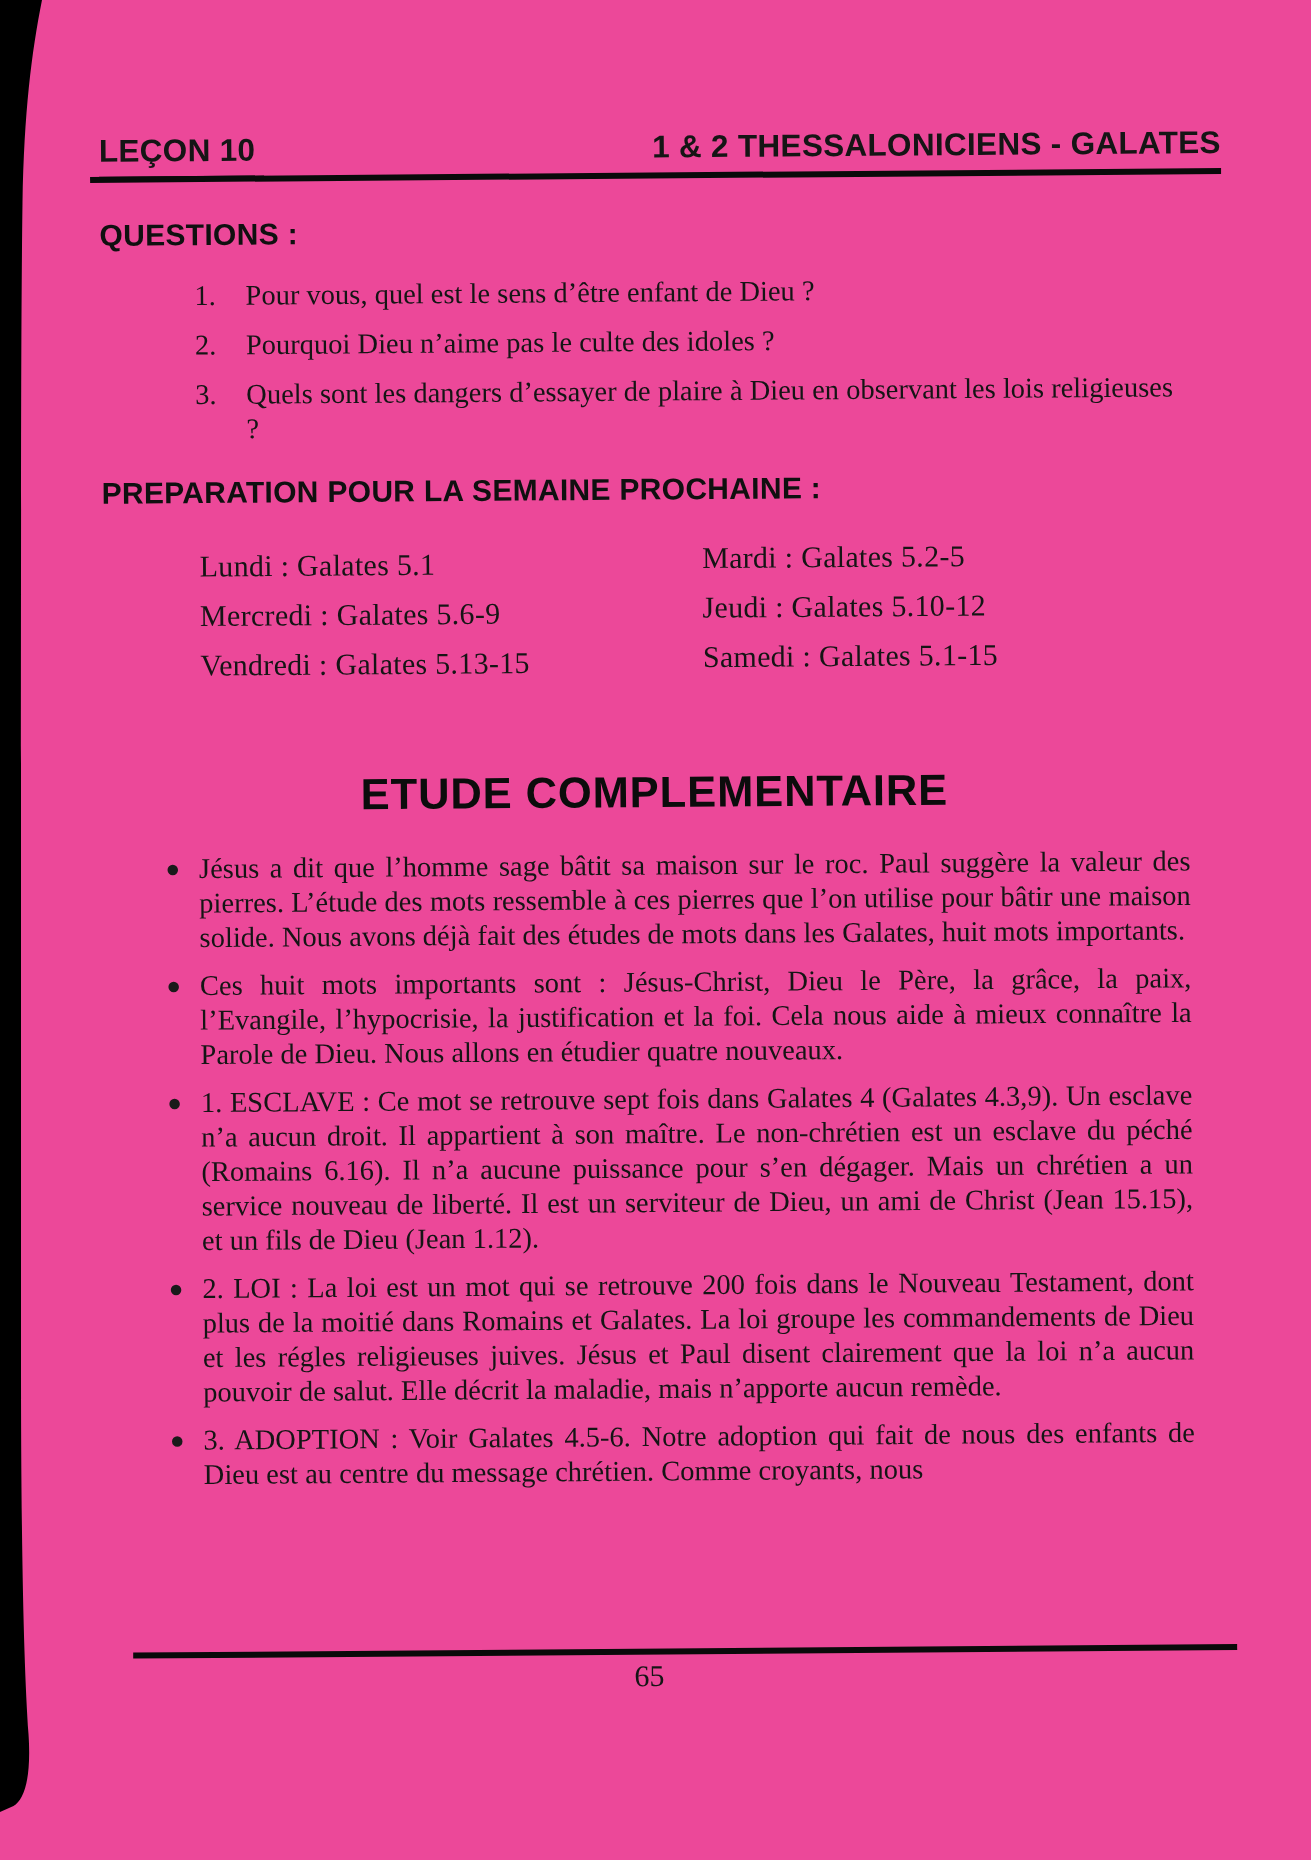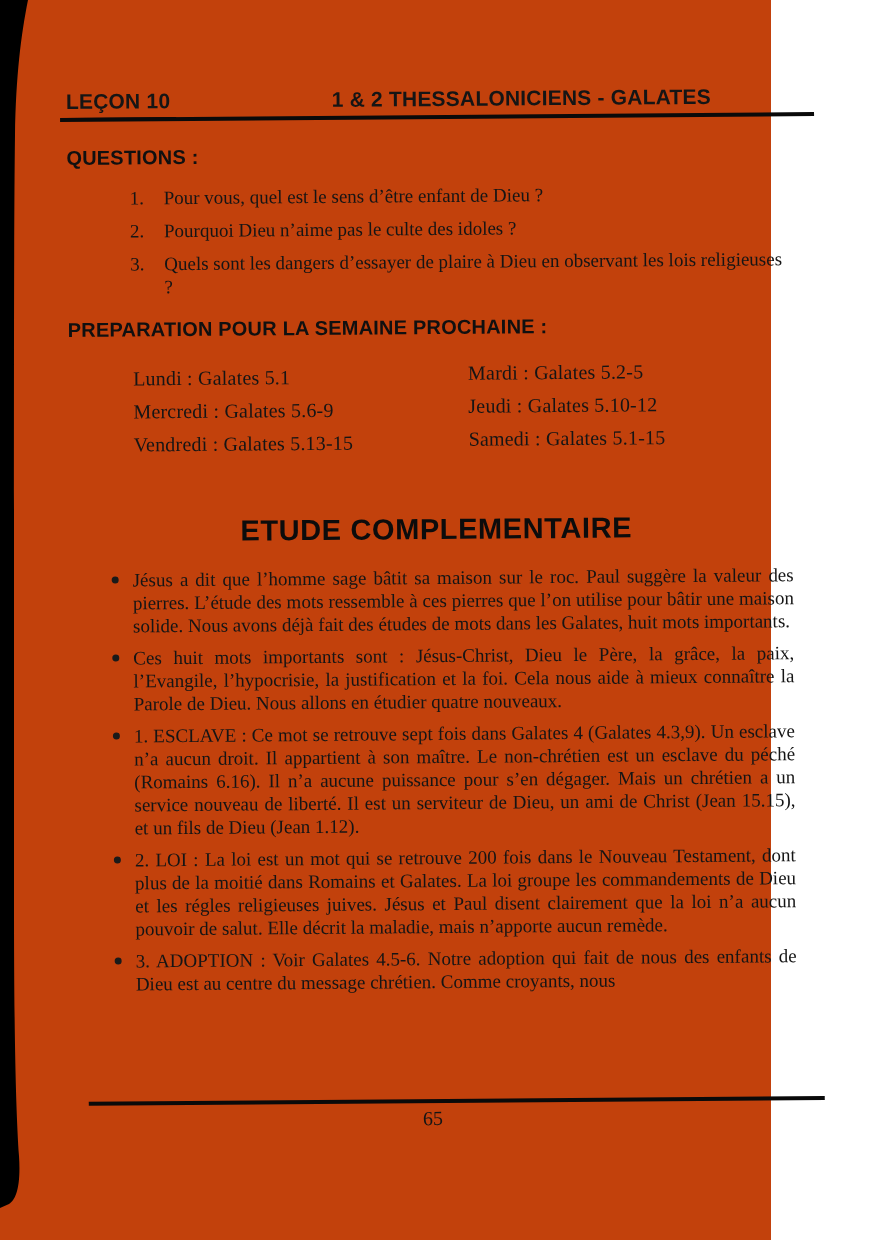--- a/index.html
+++ b/index.html
@@ -9,24 +9,23 @@
     height: 1240px;
     background: #ffffff;
     overflow: hidden;
     position: relative;
     font-family: "Liberation Serif", serif;
     color: #151515;
   }
   .page {
     position: absolute;
     inset: 0;
-    width: 755px;
+    width: 874px;
     height: 1240px;
-    background: #c2410c;
-    padding-left: 16px;
+    background: #ec4899;
   }
   
   .scan-edge {
     position: absolute;
     left: 0; top: 0;
     width: 34px; height: 1240px;
     pointer-events: none;
   }
   
   .content {

